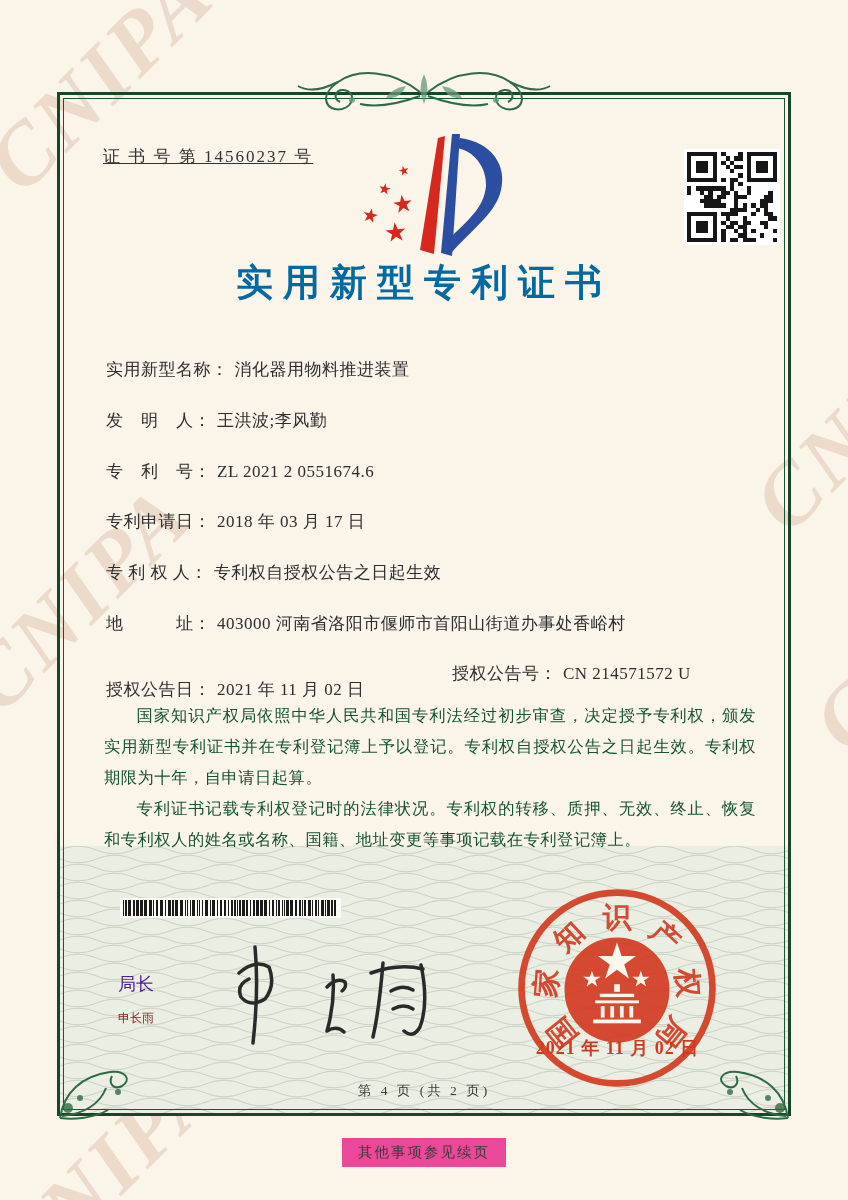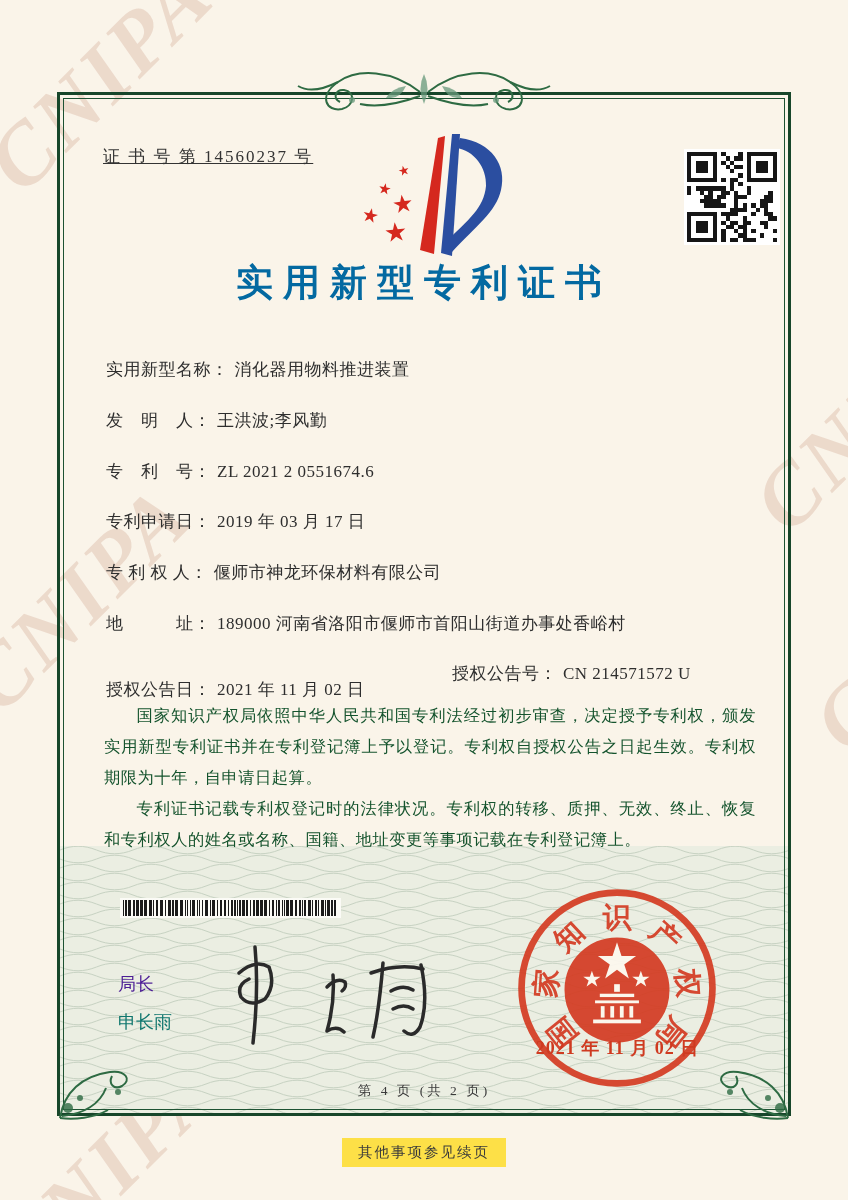--- a/index.html
+++ b/index.html
@@ -48,34 +48,34 @@
     font-size:16.3px;line-height:31px;text-align:justify;color:#14532d;
   }
   .paras p{margin:0;text-indent:2em;letter-spacing:.5px;}
   
   .waves{position:absolute;left:60px;top:846px;width:730px;height:268px;z-index:2;}
   
   .barcode{position:absolute;left:120px;top:898px;width:215px;height:16px;z-index:6;background:#fbfbf6;padding:2px 3px;}
   .barcode svg{display:block;width:100%;height:100%;}
   
   .signer-title{position:absolute;left:118px;top:972px;font-size:18px;z-index:6;font-family:"Liberation Sans",sans-serif;color:#4c1d95;}
-  .signer-name{position:absolute;left:118px;top:1010px;font-size:18px;z-index:6;font-family:Liberation Mono, monospace;color:#0f766e;}
+  .signer-name{position:absolute;left:118px;top:1010px;font-size:12px;z-index:6;font-family:Liberation Mono, monospace;color:#7f1d1d;}
   .signature{position:absolute;left:225px;top:935px;width:215px;height:115px;z-index:6;}
   
   .seal{position:absolute;left:512px;top:883px;width:210px;height:210px;z-index:7;}
   .seal-date{
     position:absolute;left:505px;top:1036px;width:225px;text-align:center;
     font-size:18px;font-weight:700;color:#cf3a20;letter-spacing:1px;z-index:8;
   }
   
   .page-no{position:absolute;left:0;top:1082px;width:100%;text-align:center;font-size:13.5px;letter-spacing:3px;color:#3b3b3b;z-index:6;}
   .note{
     position:absolute;left:0;top:1138px;width:100%;text-align:center;z-index:6;font-size:14.5px;letter-spacing:2px;color:#3b3b3b;
   }
-  .note span{background:#fde047;padding:5px 16px;display:inline-block;}
+  .note span{background:#ec4899;padding:5px 16px;display:inline-block;}
   
   .orn-top{position:absolute;left:294px;top:58px;width:260px;height:64px;z-index:8;}
   .orn-bl{position:absolute;left:54px;top:1052px;width:82px;height:70px;z-index:8;}
   .orn-br{position:absolute;left:712px;top:1052px;width:82px;height:70px;z-index:8;transform:scaleX(-1);}
 </style>
 </head>
 <body>
 
 <div class="page">
 
@@ -310,27 +310,27 @@
   <div class="field" style="top:358px;">
     <span class="flabel">实用新型名称：</span><span class="fvalue">消化器用物料推进装置</span>
   </div>
   <div class="field" style="top:409px;">
     <span class="flabel">发　明　人：</span><span class="fvalue">王洪波;李风勤</span>
   </div>
   <div class="field" style="top:460px;">
     <span class="flabel">专　利　号：</span><span class="fvalue">ZL 2021 2 0551674.6</span>
   </div>
   <div class="field" style="top:510px;">
-    <span class="flabel">专利申请日：</span><span class="fvalue">2019 年 03 月 17 日</span>
+    <span class="flabel">专利申请日：</span><span class="fvalue">2018 年 03 月 17 日</span>
   </div>
   <div class="field" style="top:561px;">
-    <span class="flabel">专 利 权 人：</span><span class="fvalue">偃师市神龙环保材料有限公司</span>
+    <span class="flabel">专 利 权 人：</span><span class="fvalue">专利权自授权公告之日起生效</span>
   </div>
   <div class="field" style="top:612px;">
-    <span class="flabel">地　　　址：</span><span class="fvalue">189000 河南省洛阳市偃师市首阳山街道办事处香峪村</span>
+    <span class="flabel">地　　　址：</span><span class="fvalue">403000 河南省洛阳市偃师市首阳山街道办事处香峪村</span>
   </div>
   <div class="field" style="top:662px;margin-top:16px;">
     <span class="flabel">授权公告日：</span><span class="fvalue">2021 年 11 月 02 日</span>
   </div>
   <div class="field" style="top:662px;left:452px;">
     <span class="flabel">授权公告号：</span><span class="fvalue">CN 214571572 U</span>
   </div>
 
   <div class="paras">
     <p>国家知识产权局依照中华人民共和国专利法经过初步审查，决定授予专利权，颁发实用新型专利证书并在专利登记簿上予以登记。专利权自授权公告之日起生效。专利权期限为十年，自申请日起算。</p>

